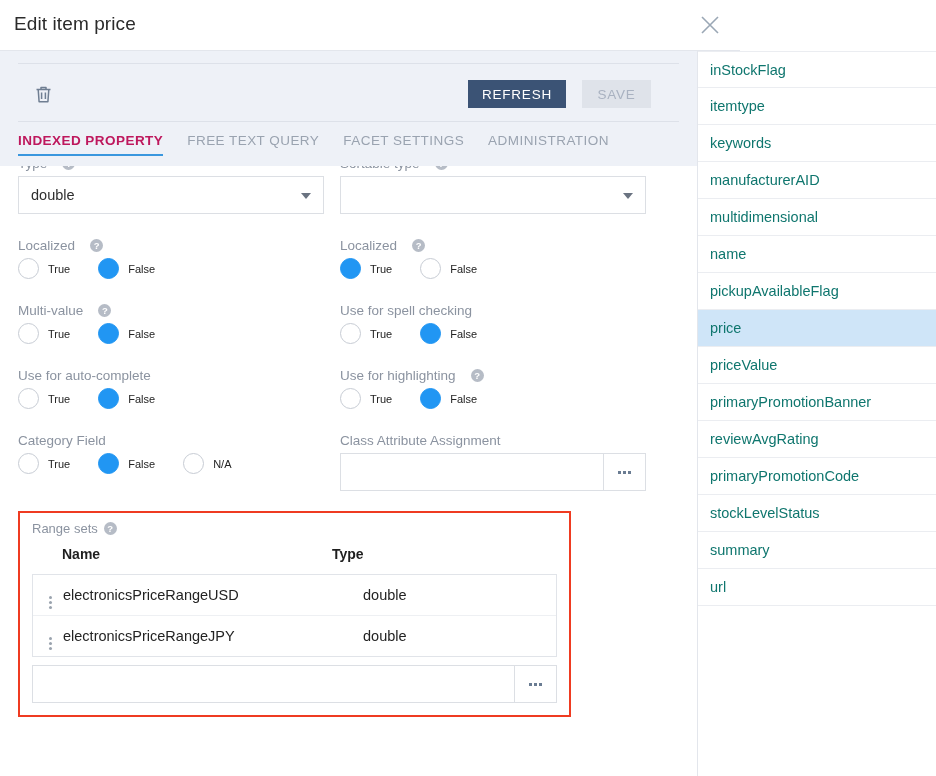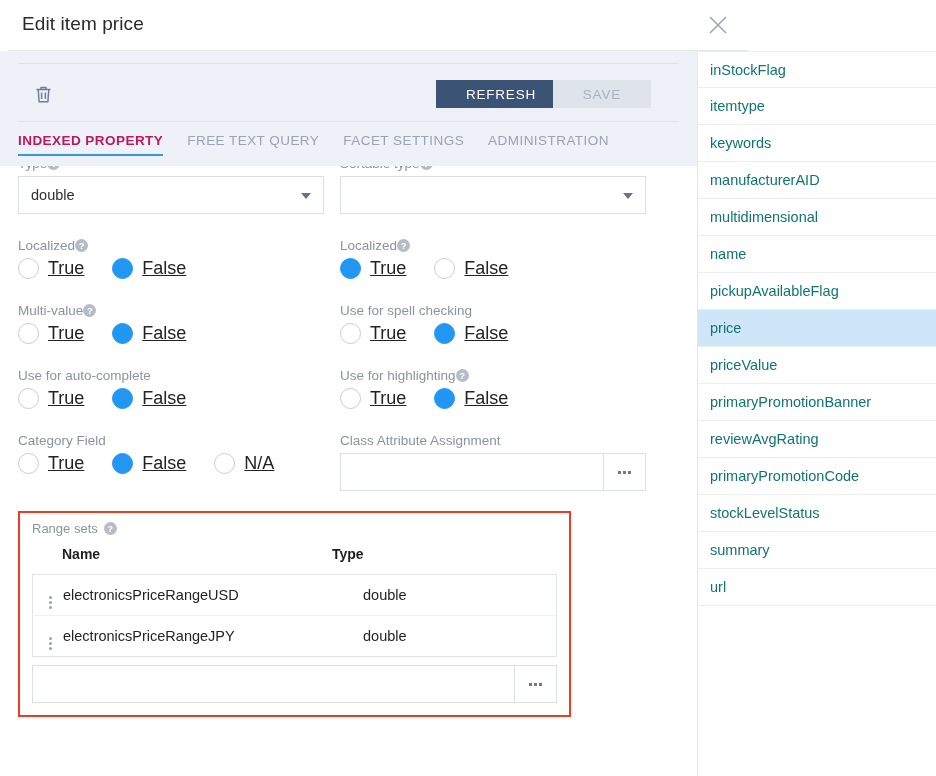--- a/index.html
+++ b/index.html
@@ -15,21 +15,21 @@
   .app {
     position: relative;
     width: 936px;
     height: 776px;
     background: #ffffff;
   }
 
   
   .titlebar {
     position: absolute;
-    left: 8px; top: 0;
+    left: 0; top: 0;
     width: 740px; height: 51px;
     background: #ffffff;
     border-bottom: 1px solid #e3e6ec;
   }
   .titlebar-title {
     position: absolute;
     left: 14px; top: 13px;
     font-size: 19px;
     color: #2b2b2b;
     font-weight: 400;
@@ -76,21 +76,21 @@
   }
   .btn {
     position: absolute;
     top: 16px;
     height: 28px;
     border: none;
     font-size: 13.5px;
     letter-spacing: .8px;
     font-family: "Liberation Sans", sans-serif;
     cursor: pointer;
-    padding: 0 30px;
+    padding: 0 14px;
   }
   .btn-refresh {
     right: 113px;
     background: #3b5375;
     color: #ffffff;
   }
   .btn-save {
     right: 28px;
     background: #dfe3ea;
     color: #a9b2c1;
@@ -139,21 +139,21 @@
   }
 
   .row { display: flex; gap: 16px; }
   .col { width: 306px; flex: 0 0 306px; }
 
   .fl {
     font-size: 13.5px;
     color: #8b93a0;
     display: flex;
     align-items: center;
-    gap: 0;
+    gap: 15px;
     margin-bottom: 5px;
     white-space: nowrap;
   }
 
   .help {
     display: inline-flex;
     align-items: center; justify-content: center;
     width: 13px; height: 13px;
     border-radius: 50%;
     background: #b6bcc6;
@@ -205,23 +205,22 @@
     border-radius: 50%;
     border: 1.5px solid #c7ccd4;
     background: #ffffff;
     flex: 0 0 21px;
   }
   .dot.on {
     background: #2196f3;
     border-color: #2196f3;
   }
   .rlabel {
-    font-size: 18px;
+    font-size: 11px;
     color: #232323;
-    text-decoration: underline;
   }
 
   .field-group { margin-top: 24px; }
 
   .input-combo {
     display: flex;
     height: 38px;
     border: 1px solid #dcdfe4;
     background: #ffffff;
   }

